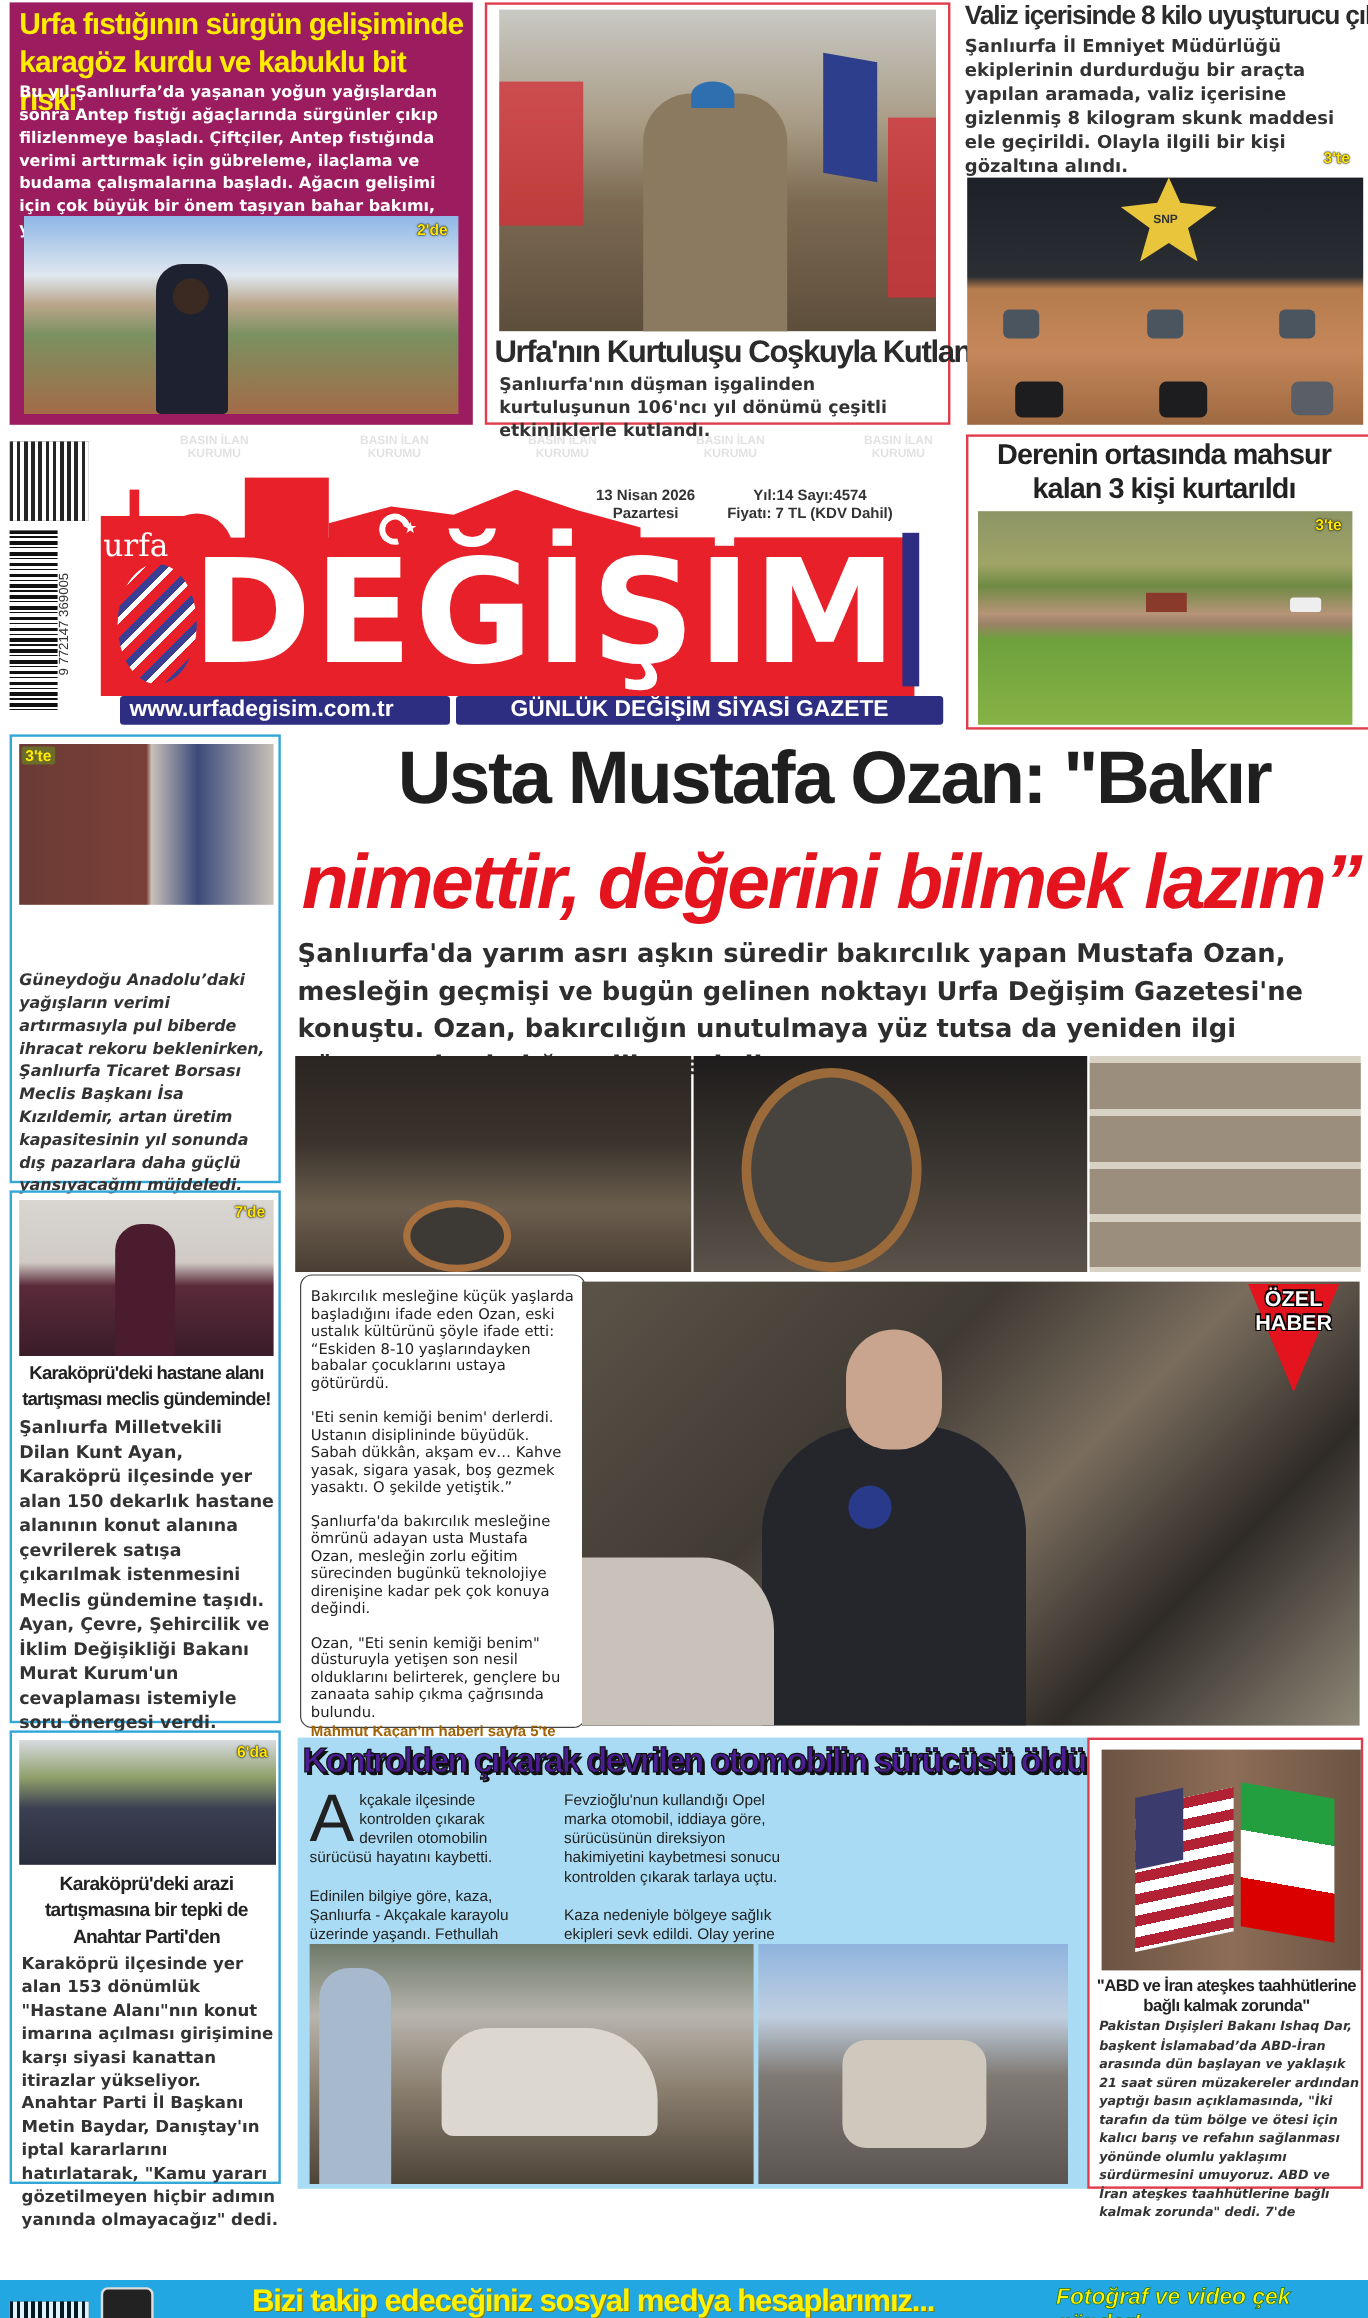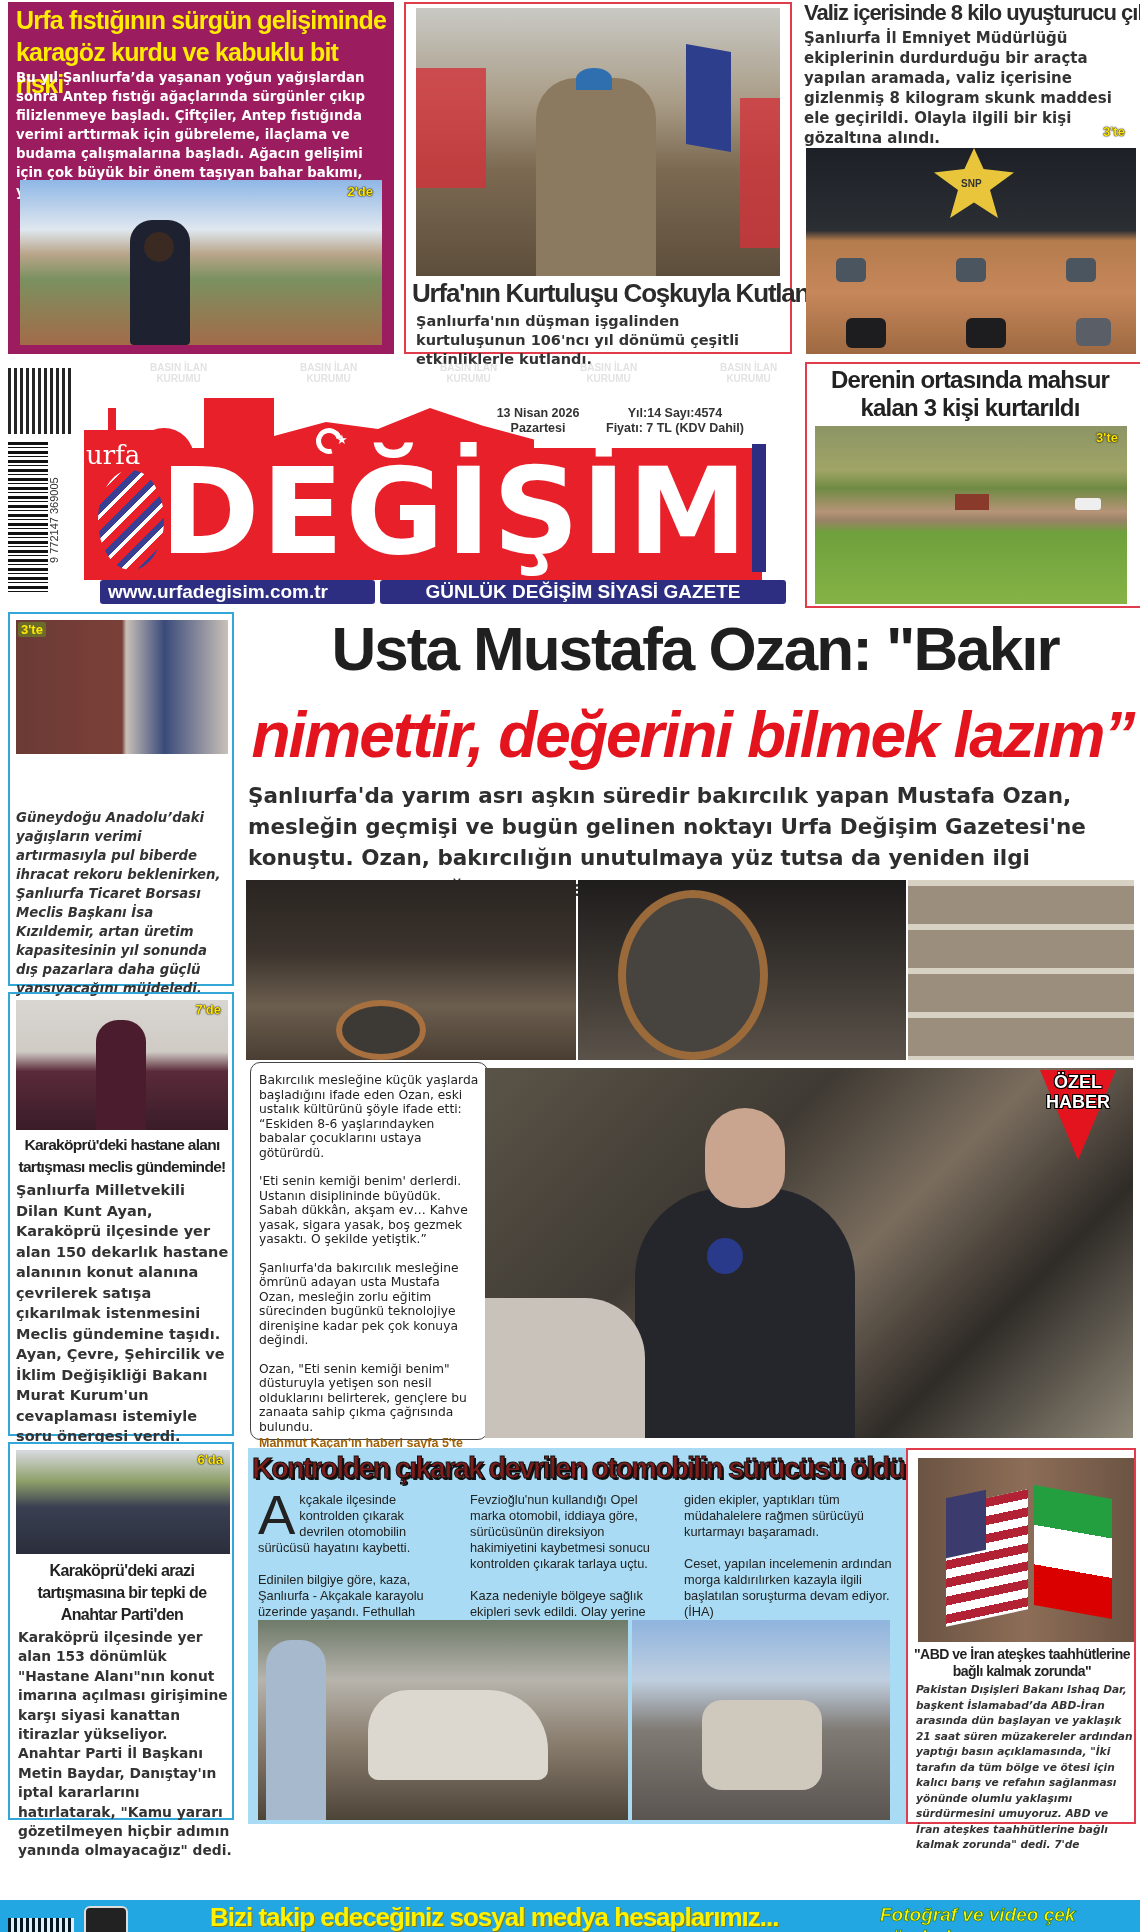--- a/index.html
+++ b/index.html
@@ -56,21 +56,21 @@
 
 #quote-box{left:250px;top:1062px;width:238px;height:378px;border:1.5px solid #444;border-radius:10px;padding:10px 8px}
 #quote-box p{font-size:12.3px;line-height:14.5px;color:#222;margin-bottom:14px}
 #quote-box .credit{color:#a16207;font-weight:bold;font-size:12.5px}
 #big-photo{left:485px;top:1068px;width:648px;height:370px;background:linear-gradient(135deg,#5a5448 0%,#3f3a33 35%,#7a6d5e 55%,#2f2b27 75%,#8f8878 100%)}
 #ozel{left:1040px;top:1070px;width:0;height:0;border-left:38px solid transparent;border-right:38px solid transparent;border-top:90px solid #e4141e}
 #ozel-text{left:1042px;top:1072px;width:72px;text-align:center;color:#fff;font-size:18px;font-weight:bold;line-height:20px;text-shadow:1px 1px 0 #000,-1px -1px 0 #000,1px -1px 0 #000,-1px 1px 0 #000}
 #caption{left:655px;top:1464px;color:#fff;font-weight:bold;font-size:10px}
 
 #car{left:248px;top:1448px;width:658px;height:376px;background:#a9dcf4}
-#car .h{left:4px;top:2px;width:650px;text-align:left;font-size:29px;line-height:36px;font-weight:bold;color:#7f1d1d;letter-spacing:-1.8px;white-space:nowrap;-webkit-text-stroke:1px #111;text-shadow:2px 2px 0 #111}
+#car .h{left:4px;top:2px;width:650px;text-align:left;font-size:29px;line-height:36px;font-weight:bold;color:#4c1d95;letter-spacing:-1.8px;white-space:nowrap;-webkit-text-stroke:1px #111;text-shadow:2px 2px 0 #111}
 .col{position:absolute;font-size:12.8px;line-height:16px;color:#222}
 .col p{margin-bottom:16px}
 .dropcap{float:left;font-size:56px;line-height:46px;margin-right:4px;color:#222;font-family:"Liberation Sans",sans-serif}
 #car .photo{top:172px;height:200px}
 
 #abd{left:906px;top:1448px;width:230px;height:376px;border:2px solid #e03c4b}
 #abd .photo{left:10px;top:8px;width:216px;height:184px;background:linear-gradient(90deg,#6b5443 0%,#8d6d57 50%,#6b5443 100%)}
 #abd .h{left:2px;top:196px;width:224px;text-align:center;font-size:14px;line-height:17px;font-weight:bold;color:#222;letter-spacing:-0.5px}
 #abd .p{left:8px;top:232px;width:218px;font-size:10.6px;line-height:15.5px;font-weight:bold;font-style:italic;color:#333}
 
@@ -195,21 +195,21 @@
 
 <div class="photo" style="left:246px;top:880px;width:330px;height:180px;background:linear-gradient(180deg,#2a2522 0%,#3b332c 40%,#6b5e4e 70%,#4a3e34 100%)">
   <div class="abs" style="left:90px;top:120px;width:90px;height:60px;border-radius:50%;border:6px solid #a8703f;background:#3d3a36"></div>
 </div>
 <div class="photo" style="left:578px;top:880px;width:328px;height:180px;background:linear-gradient(180deg,#1e1c1c 0%,#3a3530 50%,#5b534a 100%)">
   <div class="abs" style="left:40px;top:10px;width:150px;height:170px;border-radius:50%;border:8px solid #9a6a3a;background:#47433e"></div>
 </div>
 <div class="photo" style="left:908px;top:880px;width:226px;height:180px;background:repeating-linear-gradient(180deg,#d8d2c4 0 6px,#9b8e7c 6px 44px)"></div>
 
 <div id="quote-box" class="abs">
-  <p class="body-sans">Bakırcılık mesleğine küçük yaşlarda başladığını ifade eden Ozan, eski ustalık kültürünü şöyle ifade etti: “Eskiden 8-6 yaşlarındayken babalar çocuklarını ustaya götürürdü.</p>
+  <p class="body-sans">Bakırcılık mesleğine küçük yaşlarda başladığını ifade eden Ozan, eski ustalık kültürünü şöyle ifade etti: “Eskiden 8-10 yaşlarındayken babalar çocuklarını ustaya götürürdü.</p>
   <p class="body-sans">'Eti senin kemiği benim' derlerdi. Ustanın disiplininde büyüdük. Sabah dükkân, akşam ev… Kahve yasak, sigara yasak, boş gezmek yasaktı. O şekilde yetiştik.”</p>
   <p class="body-sans">Şanlıurfa'da bakırcılık mesleğine ömrünü adayan usta Mustafa Ozan, mesleğin zorlu eğitim sürecinden bugünkü teknolojiye direnişine kadar pek çok konuya değindi.</p>
   <p class="body-sans" style="margin-bottom:2px">Ozan, "Eti senin kemiği benim" düsturuyla yetişen son nesil olduklarını belirterek, gençlere bu zanaata sahip çıkma çağrısında bulundu.</p>
   <div class="credit">Mahmut Kaçan'ın haberi sayfa 5'te</div>
 </div>
 
 <div id="big-photo" class="photo">
   <div class="abs" style="left:150px;top:120px;width:220px;height:250px;background:#24262c;border-radius:90px 90px 0 0"></div>
   <div class="abs" style="left:220px;top:40px;width:80px;height:100px;background:#c9a590;border-radius:40px 40px 36px 36px"></div>
   <div class="abs" style="left:222px;top:170px;width:36px;height:36px;border-radius:50%;background:#2a3a8a"></div>
@@ -226,24 +226,20 @@
   <div class="abs h">Kontrolden çıkarak devrilen otomobilin sürücüsü öldü</div>
   <div class="col" style="left:10px;top:44px;width:190px">
     <span class="dropcap">A</span>
     <p>kçakale ilçesinde kontrolden çıkarak devrilen otomobilin sürücüsü hayatını kaybetti.</p>
     <p style="clear:both">Edinilen bilgiye göre, kaza, Şanlıurfa - Akçakale karayolu üzerinde yaşandı. Fethullah</p>
   </div>
   <div class="col" style="left:222px;top:44px;width:200px">
     <p>Fevzioğlu'nun kullandığı Opel marka otomobil, iddiaya göre, sürücüsünün direksiyon hakimiyetini kaybetmesi sonucu kontrolden çıkarak tarlaya uçtu.</p>
     <p> Kaza nedeniyle bölgeye sağlık ekipleri sevk edildi. Olay yerine</p>
   </div>
-  <div class="col" style="left:436px;top:44px;width:214px">
-    <p>giden ekipler, yaptıkları tüm müdahalelere rağmen sürücüyü kurtarmayı başaramadı.</p>
-    <p>Ceset, yapılan incelemenin ardından morga kaldırılırken kazayla ilgili başlatılan soruşturma devam ediyor. (İHA)</p>
-  </div>
   <div class="photo" style="left:10px;width:370px;background:linear-gradient(180deg,#6e7a6a 0%,#b7b4ac 30%,#8b7f70 60%,#4d4438 100%)">
     <div class="abs" style="left:8px;top:20px;width:60px;height:180px;background:#a7b9cc;border-radius:25px 25px 0 0"></div>
     <div class="abs" style="left:110px;top:70px;width:180px;height:90px;background:#ddd8cf;border-radius:40px 60px 10px 10px"></div>
   </div>
   <div class="photo" style="left:384px;width:258px;background:linear-gradient(180deg,#8fb4de 0%,#c0cfe0 30%,#7f7a74 55%,#5a5550 100%)">
     <div class="abs" style="left:70px;top:80px;width:120px;height:90px;background:#cfc8bd;border-radius:20px"></div>
   </div>
 </div>
 
 <div id="abd" class="abs">

